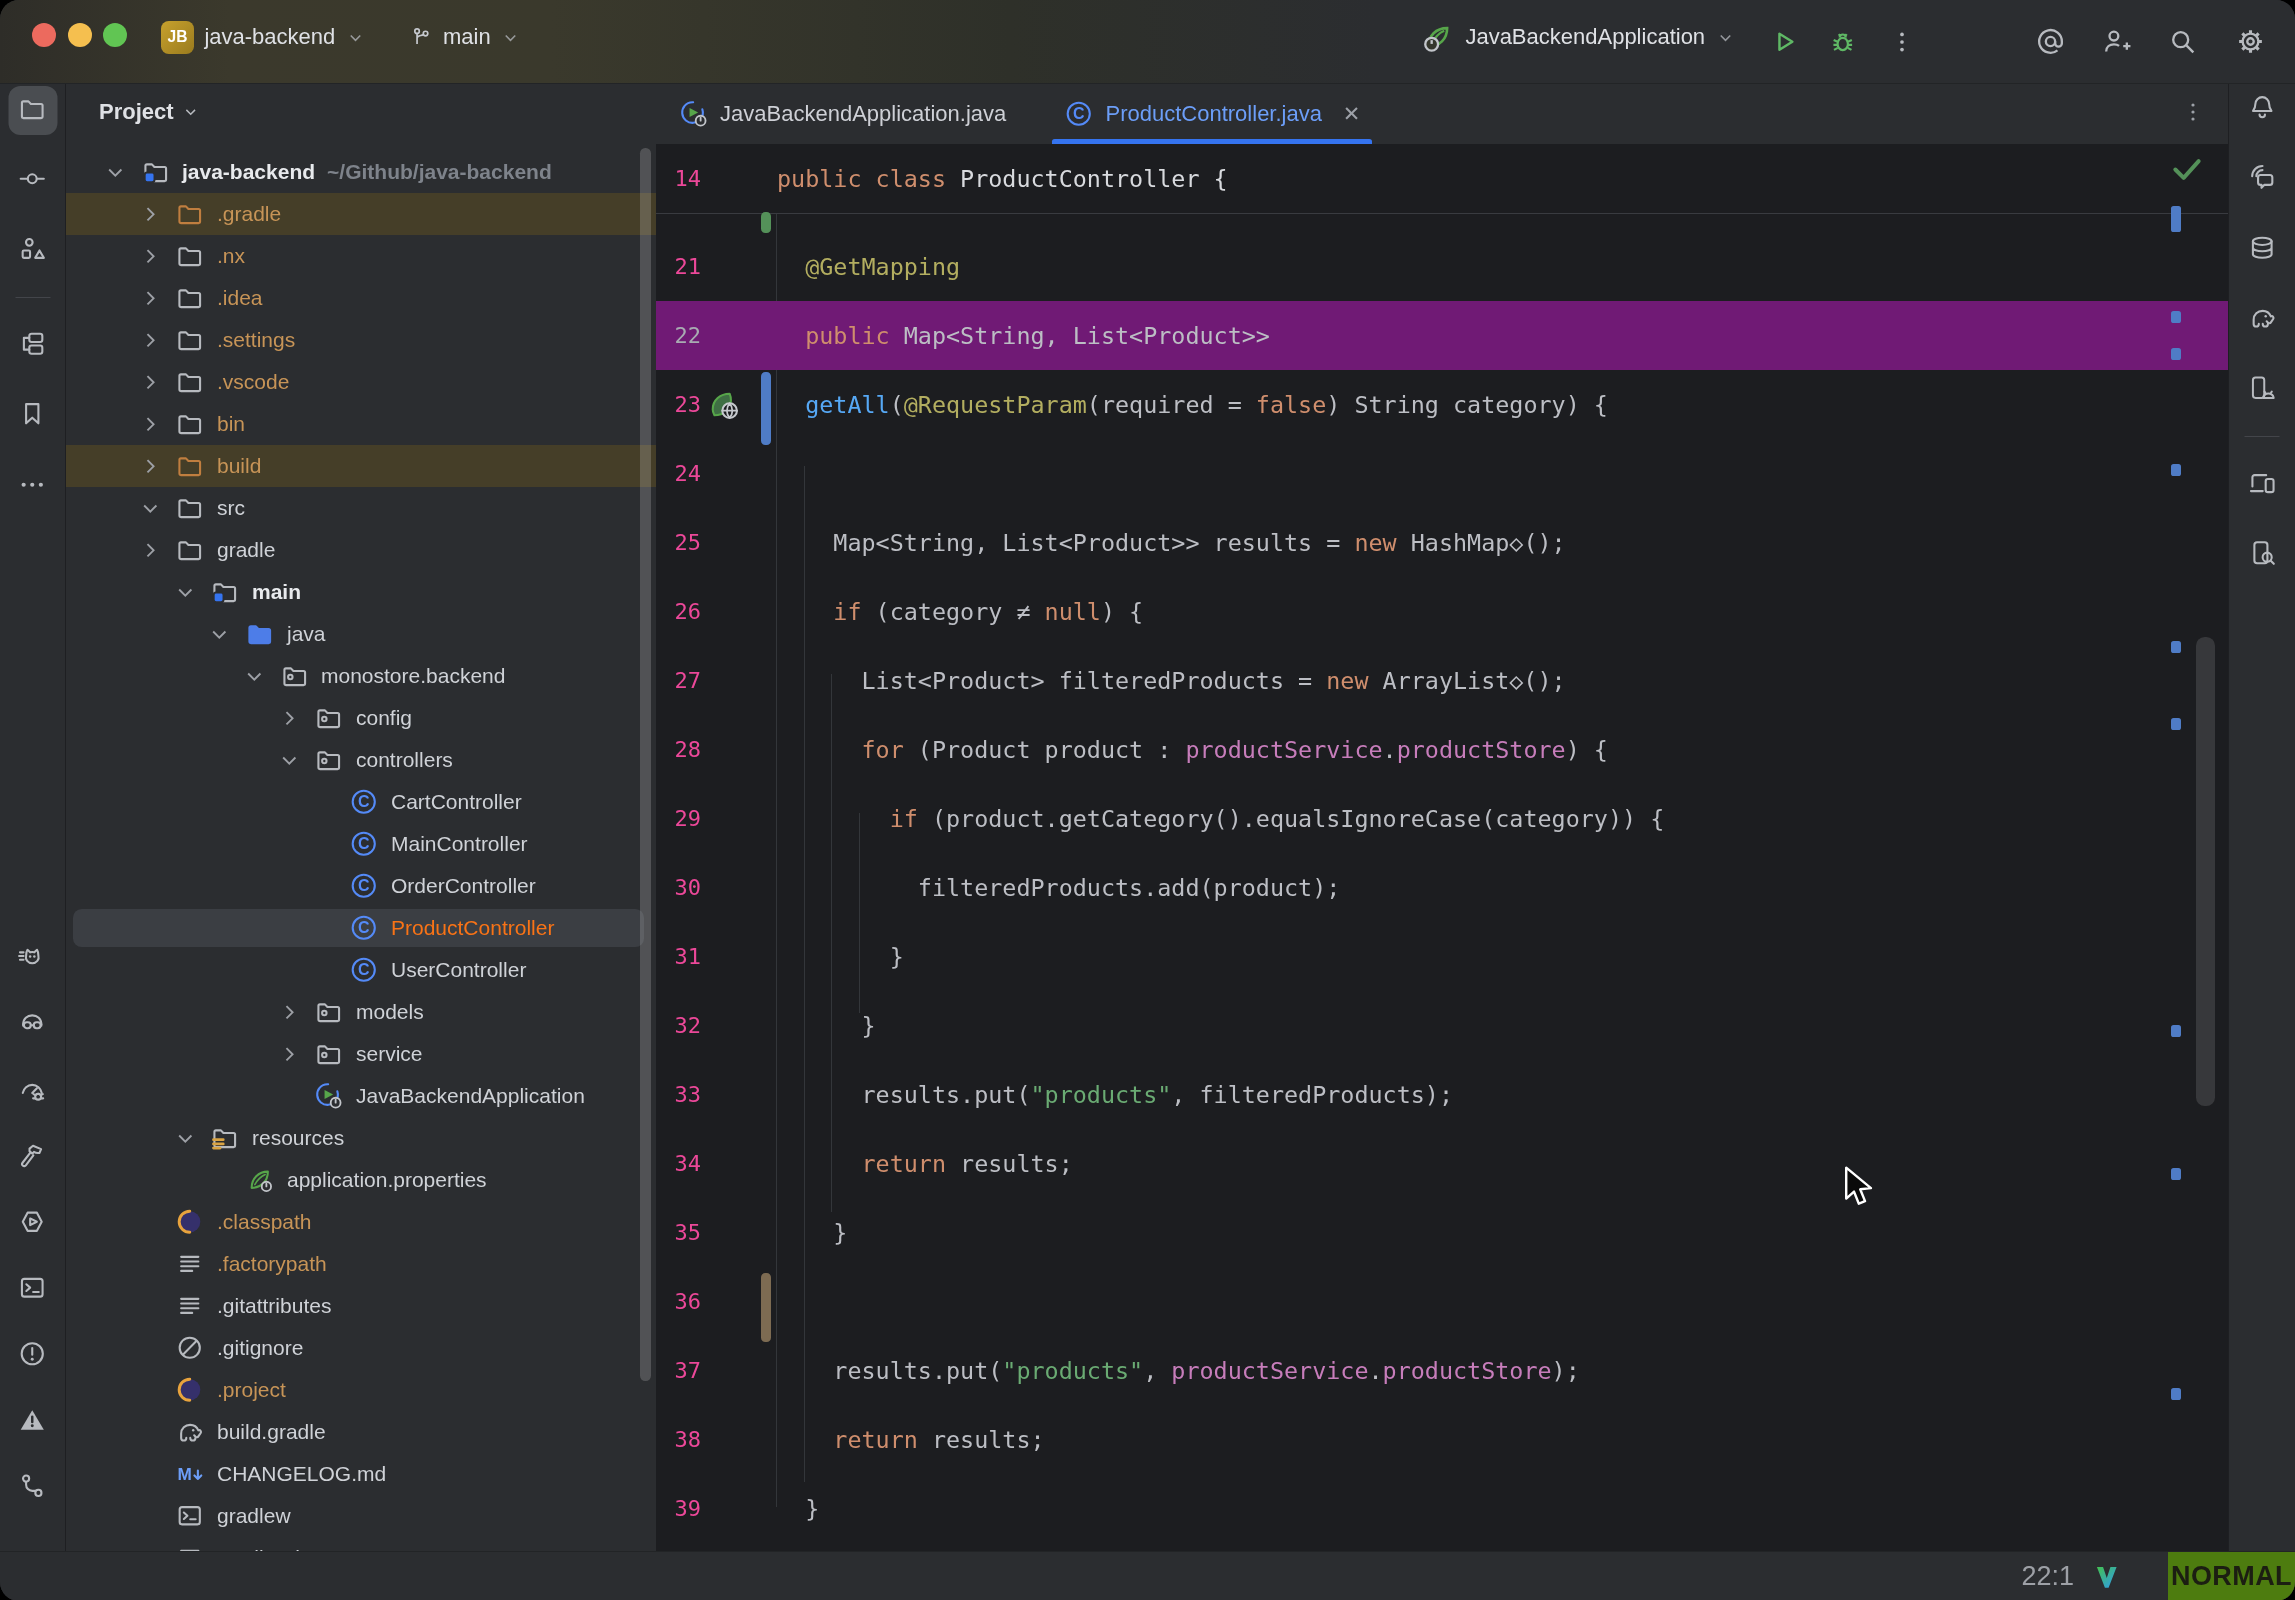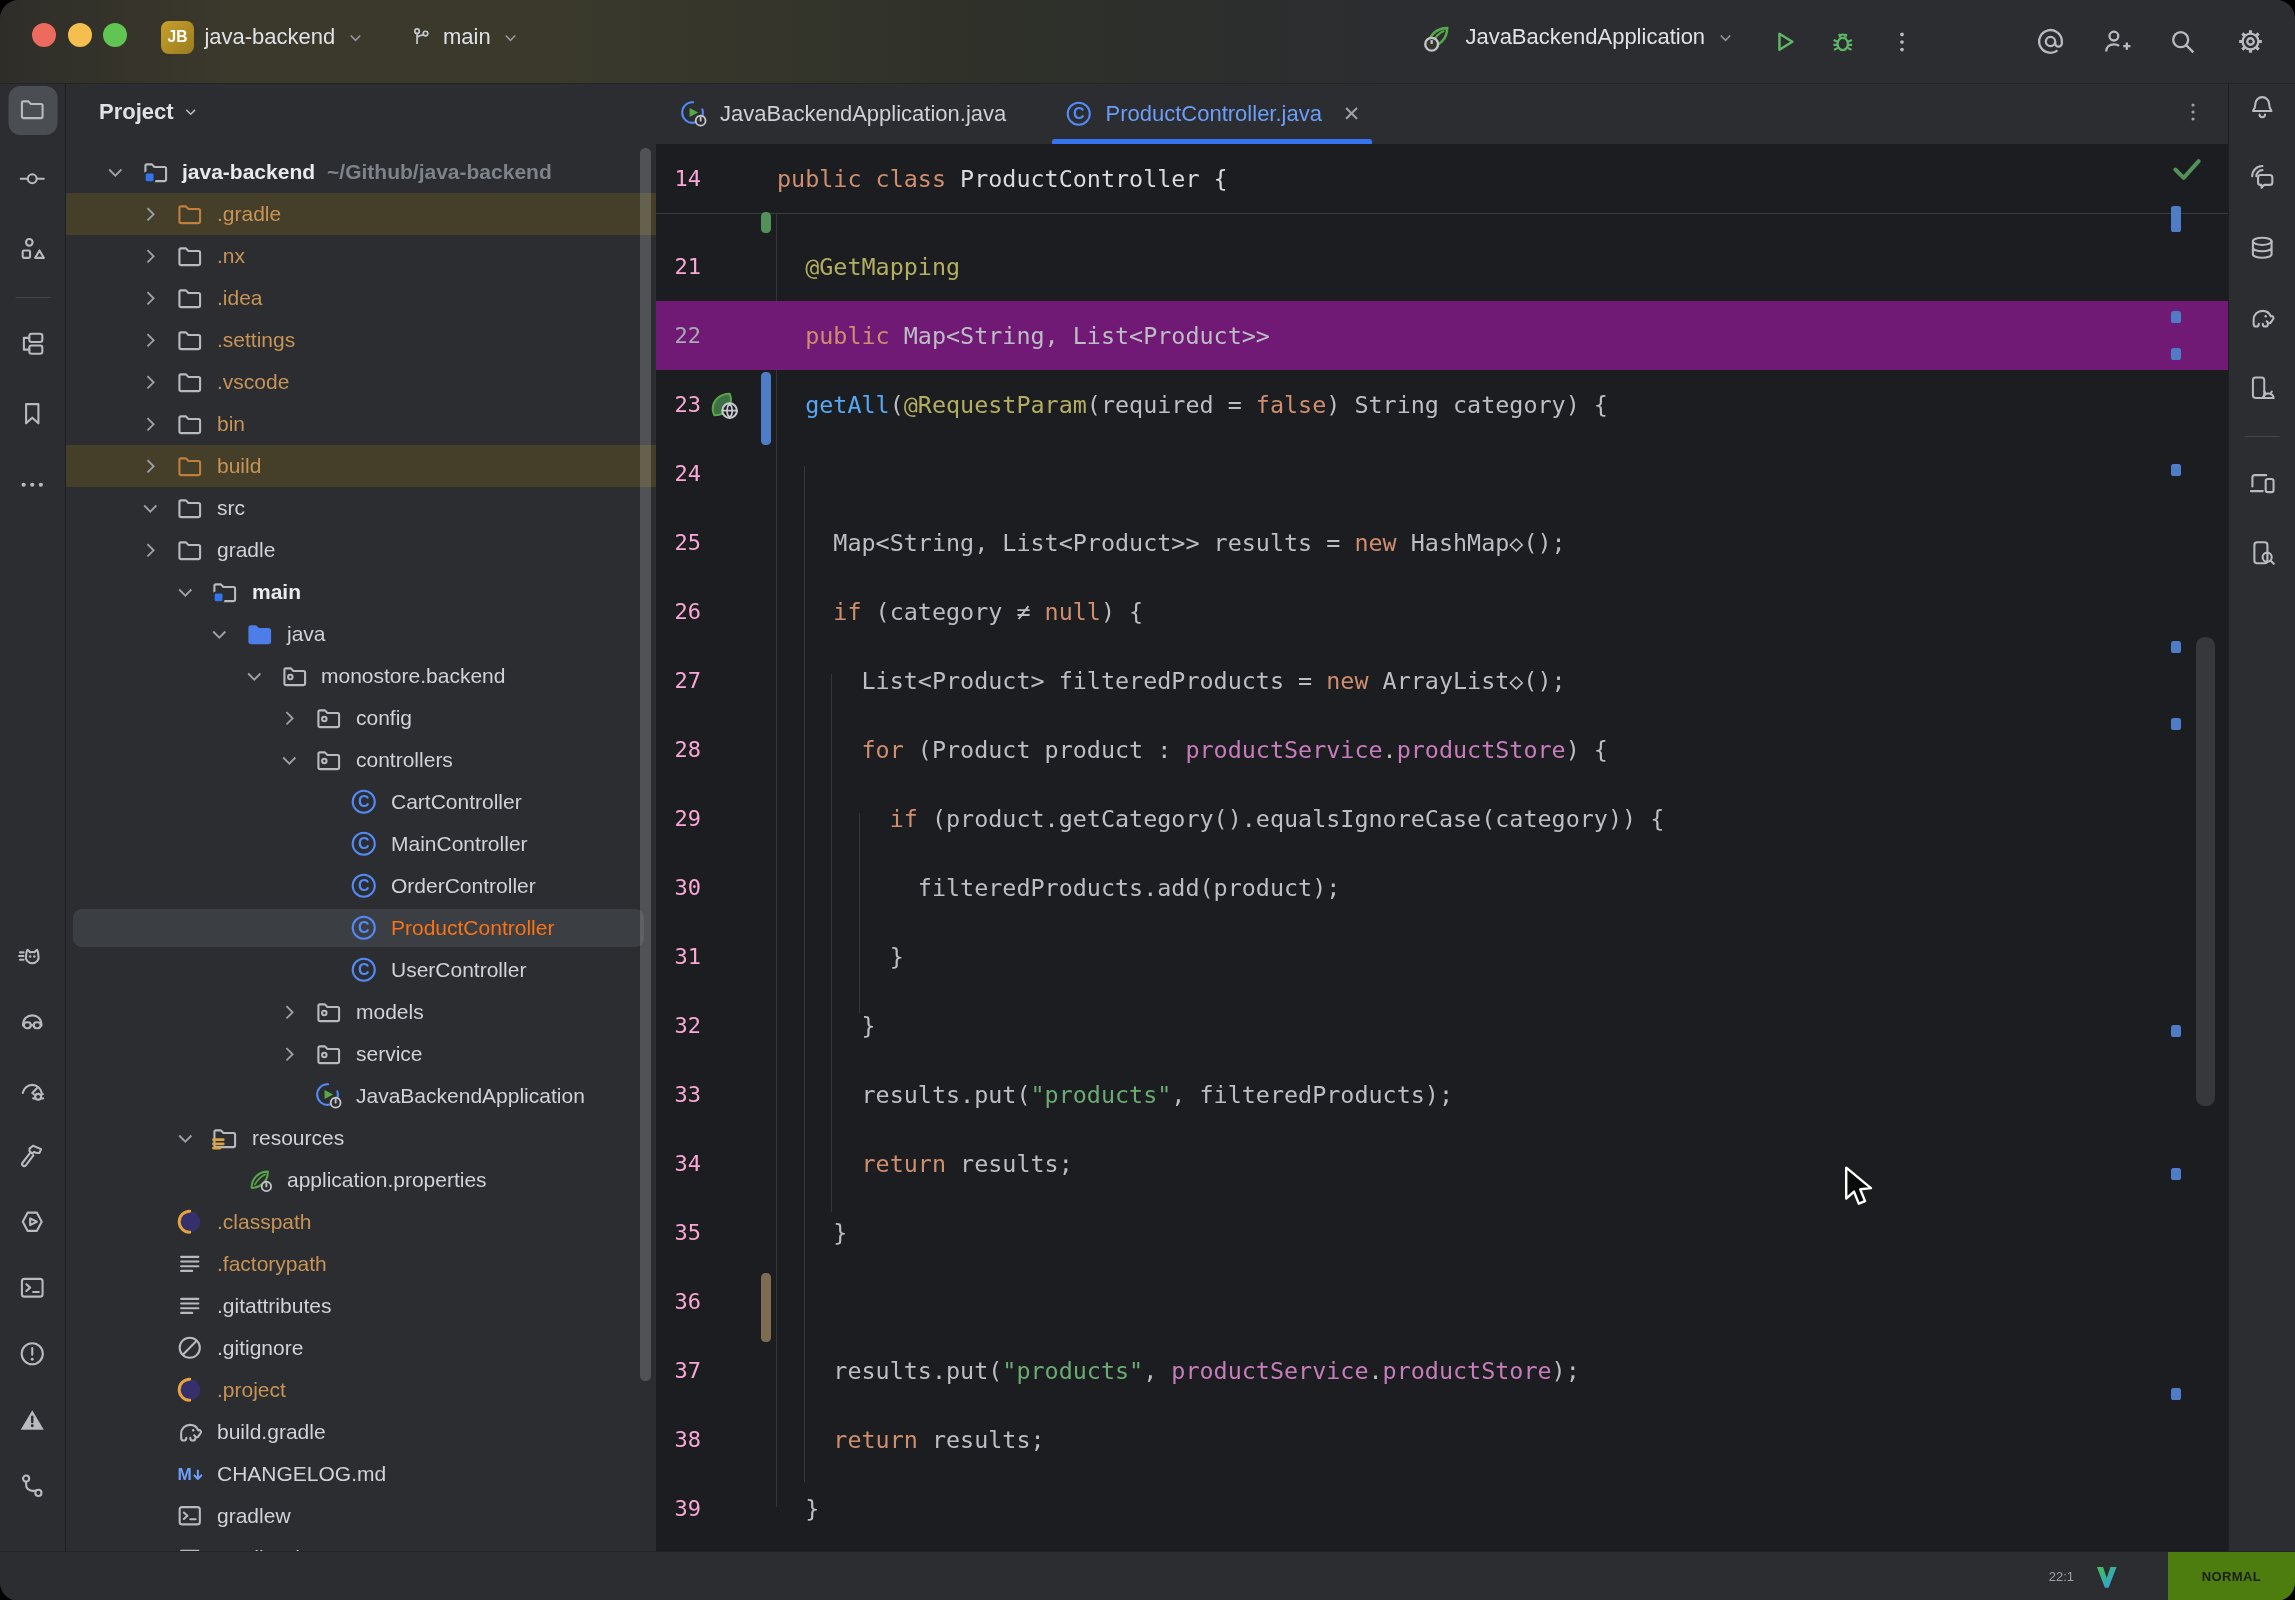--- a/index.html
+++ b/index.html
@@ -43,33 +43,33 @@
   .tabbar{position:absolute;left:0;top:0;right:0;height:60px;background:#2B2D30;border-bottom:0.9px solid #222426;}
   .tab{position:absolute;top:0;height:60px;display:flex;align-items:center;gap:12px;font-size:22px;color:#CED0D6;}
   .tab .u{position:absolute;left:-12px;right:-12px;bottom:0;height:5.2px;border-radius:2.6px 2.6px 0 0;background:#3574F0;}
   .tab.active{color:#6C9EF8;}
   .tclose{color:#9DA1A8;font-size:21px;margin-left:8.7px;}
   .sticky{position:absolute;left:0;top:60px;right:0;height:69px;background:#1C1D20;border-bottom:0.9px solid #393B40;}
   #code{position:absolute;left:0;top:129px;right:0;bottom:0;}
   .cline{position:relative;height:69px;display:flex;align-items:center;}
   .cline.caret{background:#701a75;}
   .lnum{position:absolute;left:0;width:45px;text-align:right;font-family:"DejaVu Sans Mono",monospace;
-    font-size:22px;color:#f9a8d4;}
+    font-size:22px;color:#ec4899;}
   .cline.caret .lnum{color:#A8ABB2;}
   .ctext{position:absolute;left:121px;font-family:"DejaVu Sans Mono",monospace;font-size:23.4px;white-space:pre;}
   .tok-kw{color:#CF8E6D;} .tok-ann{color:#B3AE60;} .tok-mth{color:#56A8F5;} .tok-fld{color:#C77DBB;}
   .tok-str{color:#6AAB73;} .tok-pln{color:#BCBEC4;} .tok-cls{color:#D8DADE;}
   .guide{position:absolute;width:0.9px;background:#33363A;}
   .vcsmark{position:absolute;left:105px;width:9.6px;border-radius:4.3px;}
   .gut-ico{position:absolute;left:50px;top:17.4px;width:35px;height:35px;}
   .stripe-mark{position:absolute;left:1515px;width:10.4px;border-radius:2.6px;background:#4F7CC6;}
   .ed-scroll{position:absolute;left:1540px;width:19px;top:553px;height:469px;background:rgba(255,255,255,.12);border-radius:8.7px;}
   
   .statusbar{position:absolute;left:0;right:0;bottom:0;height:49px;background:#2B2D30;border-top:0.9px solid #222426;
-    display:flex;align-items:center;font-size:13px;}
+    display:flex;align-items:center;font-size:27px;}
   .caretpos{position:absolute;right:221px;color:#9DA0A6;}
   .vimico{position:absolute;right:174px;top:9.6px;}
   .vimbadge{position:absolute;right:0;top:0;bottom:0;width:127px;background:#4d7c0f;color:#1C1E12;font-weight:600;
     display:flex;align-items:center;justify-content:center;letter-spacing:0.4px;}
   .cursor{position:absolute;left:1842px;top:1165px;}
 </style>
 </head>
 <body>
 
 <div class="window">

